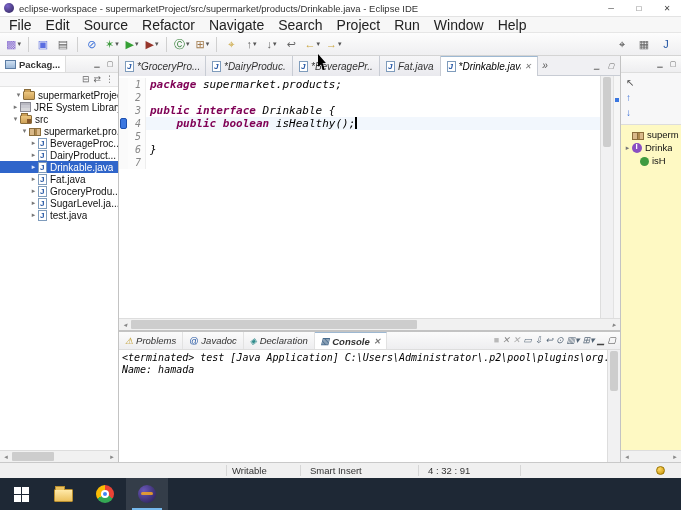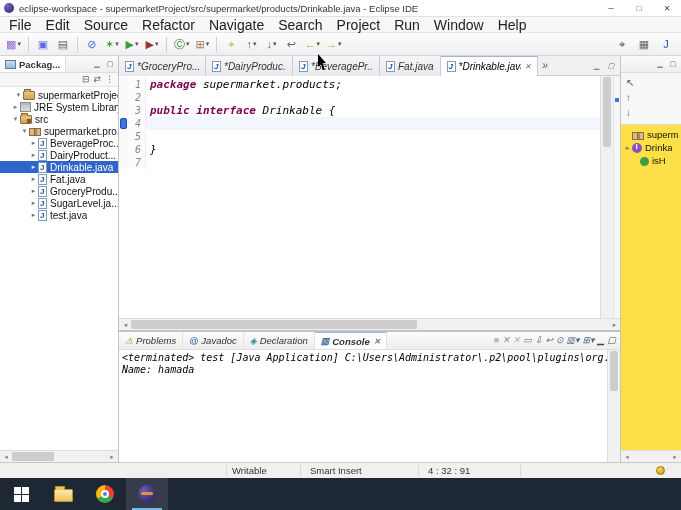--- a/index.html
+++ b/index.html
@@ -94,21 +94,21 @@
   .ctab-close{margin-left:4px;font-size:8px;color:#777;}
   #ctools{margin-left:auto;display:flex;align-items:center;gap:3px;padding-right:4px;}
   .ct-ic{font-size:9px;line-height:1;}
   .console{flex:1;display:flex;position:relative;font-family:"DejaVu Sans Mono",monospace;overflow:hidden;}
   .console-body{flex:1;overflow:hidden;padding:2px 0 0 3px;}
   .console-header{font-size:10px;line-height:12px;color:#000;white-space:nowrap;overflow:hidden;}
   .cout{font-size:10px;line-height:12px;color:#000;white-space:pre;}
   
   .rp-stack{display:flex;flex-direction:column;gap:5px;padding:5px 0 6px 5px;border-bottom:1px solid #ddd;background:#f7f7f8;}
   .rp-ic{font-size:10px;line-height:1;}
-  .outline{padding-top:3px;background:#fde047;flex:1;}
+  .outline{padding-top:3px;background:#fef9c3;flex:1;}
   .outline-row{display:flex;align-items:center;height:13px;font-size:9.5px;white-space:nowrap;overflow:hidden;color:#111;}
   
   .statusbar{height:16px;background:#f0f0f0;border-top:1px solid #c9c9c9;position:relative;font-size:9.5px;color:#333;}
   .sb-item{position:absolute;top:2px;white-space:nowrap;}
   .sb-sep{position:absolute;top:2px;bottom:2px;width:1px;background:#d6d6d6;}
   .sb-notif{position:absolute;right:16px;top:3px;width:9px;height:9px;border-radius:50%;background:radial-gradient(circle at 35% 30%,#ffd966,#c79100);border:1px solid #9a7400;}
   
   .taskbar{height:32px;background:#1e2835;display:flex;align-items:stretch;}
   .tk-item{width:42px;display:flex;align-items:center;justify-content:center;position:relative;}
   .tk-item.active{background:rgba(255,255,255,.10);}
@@ -357,20 +357,21 @@
             <div class="cline">
               <span class="ann"></span>
               <span class="lnum">3</span>
               <span class="ccode"><span class="kw">public interface</span><span class="pl"> Drinkable {</span></span>
             </div>
             <div class="cline cur">
               <span class="ann">
                 <span class="marker"></span>
               </span>
               <span class="lnum">4</span>
+              <span class="ccode"><span class="pl">    </span><span class="kw">public boolean</span><span class="pl"> isHealthy();</span><span class="caret"></span></span>
             </div>
             <div class="cline">
               <span class="ann"></span>
               <span class="lnum">5</span>
               <span class="ccode"></span>
             </div>
             <div class="cline">
               <span class="ann"></span>
               <span class="lnum">6</span>
               <span class="ccode"><span class="pl">}</span></span>

